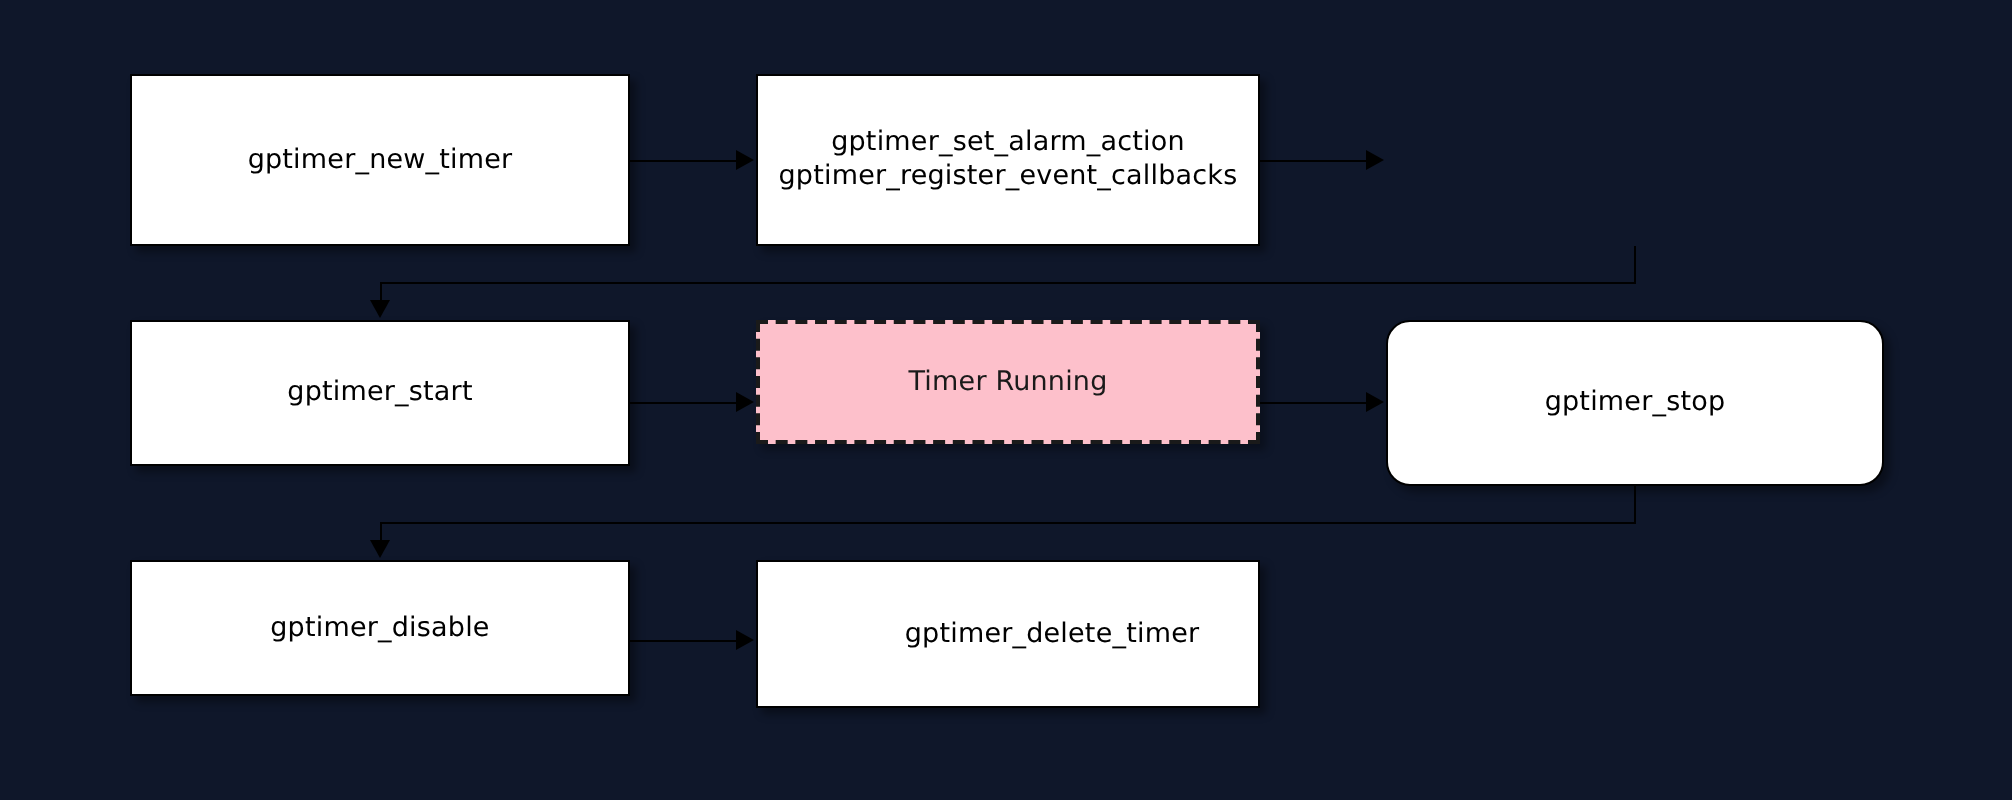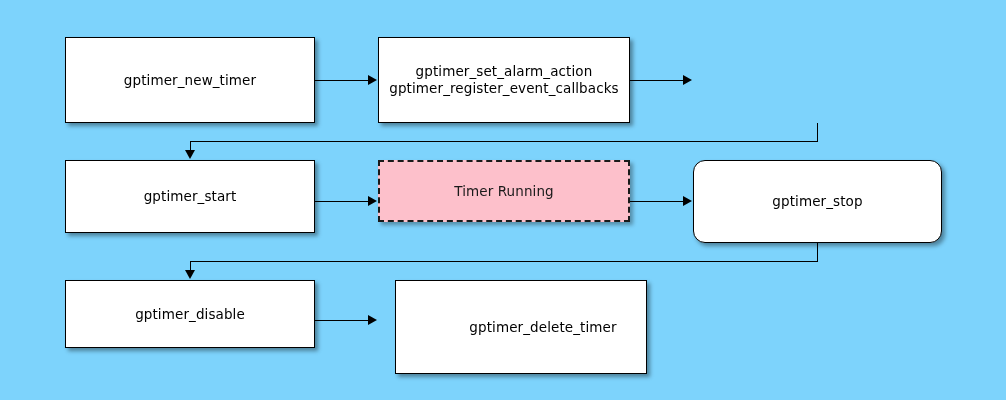--- a/index.html
+++ b/index.html
@@ -5,21 +5,21 @@
 <style>
   html, body {
     margin: 0;
     padding: 0;
     background: #ffffff;
   }
   #canvas {
     position: relative;
     width: 1006px;
     height: 400px;
-    background: #7dd3fc;
+    background: #0f172a;
     font-family: "DejaVu Sans", "Liberation Sans", sans-serif;
     overflow: hidden;
   }
   .node {
     position: absolute;
     box-sizing: border-box;
     display: flex;
     align-items: center;
     justify-content: center;
     text-align: center;
@@ -93,21 +93,21 @@
   </div>
 
   <div class="node" style="left:693px; top:160px; width:249px; height:83px;border-radius:12px;">
     <span class="label">gptimer_stop</span>
   </div>
 
   <div class="node" style="left:65px; top:280px; width:250px; height:68px;">
     <span class="label">gptimer_disable</span>
   </div>
 
-  <div class="node" style="left:395px; top:280px; width:252px; height:94px;padding-left:44px;">
+  <div class="node" style="left:378px; top:280px; width:252px; height:74px;padding-left:44px;">
     <span class="label">gptimer_delete_timer</span>
   </div>
 
   <div class="seg-h" style="left:315px; top:80px; width:54px;"></div>
   <div class="arrow-right" style="left:368px; top:75px;"></div>
 
   <div class="seg-h" style="left:630px; top:80px; width:54px;"></div>
   <div class="arrow-right" style="left:683px; top:75px;"></div>
 
   <div class="seg-v" style="left:817px; top:123px; height:19px;"></div>

